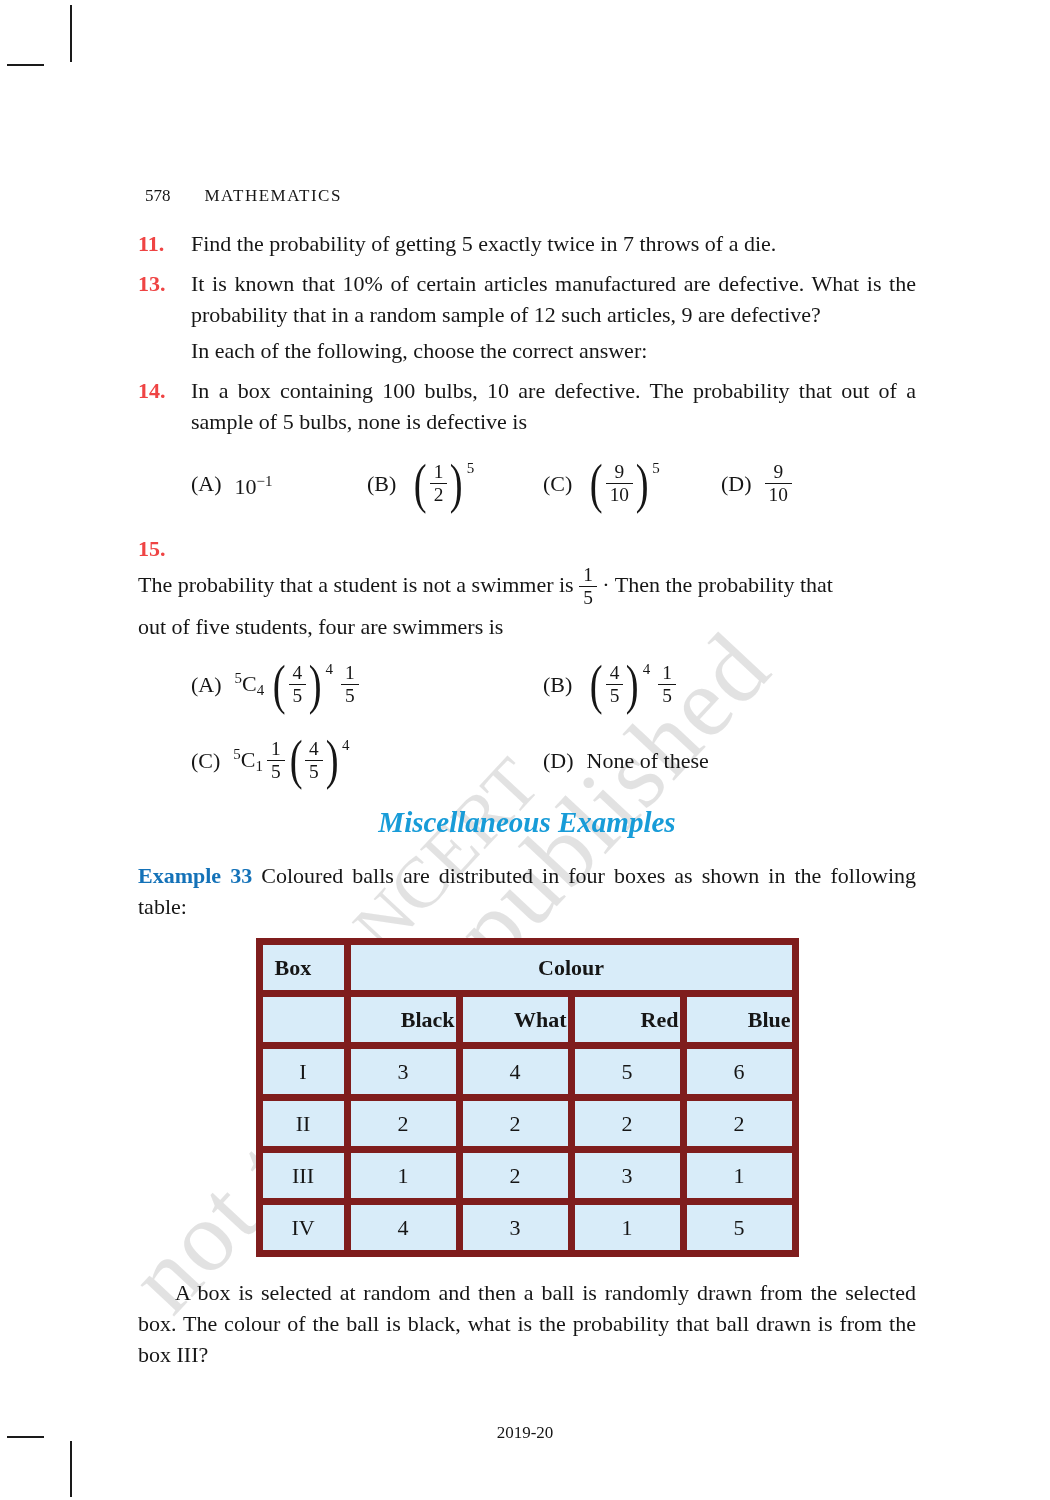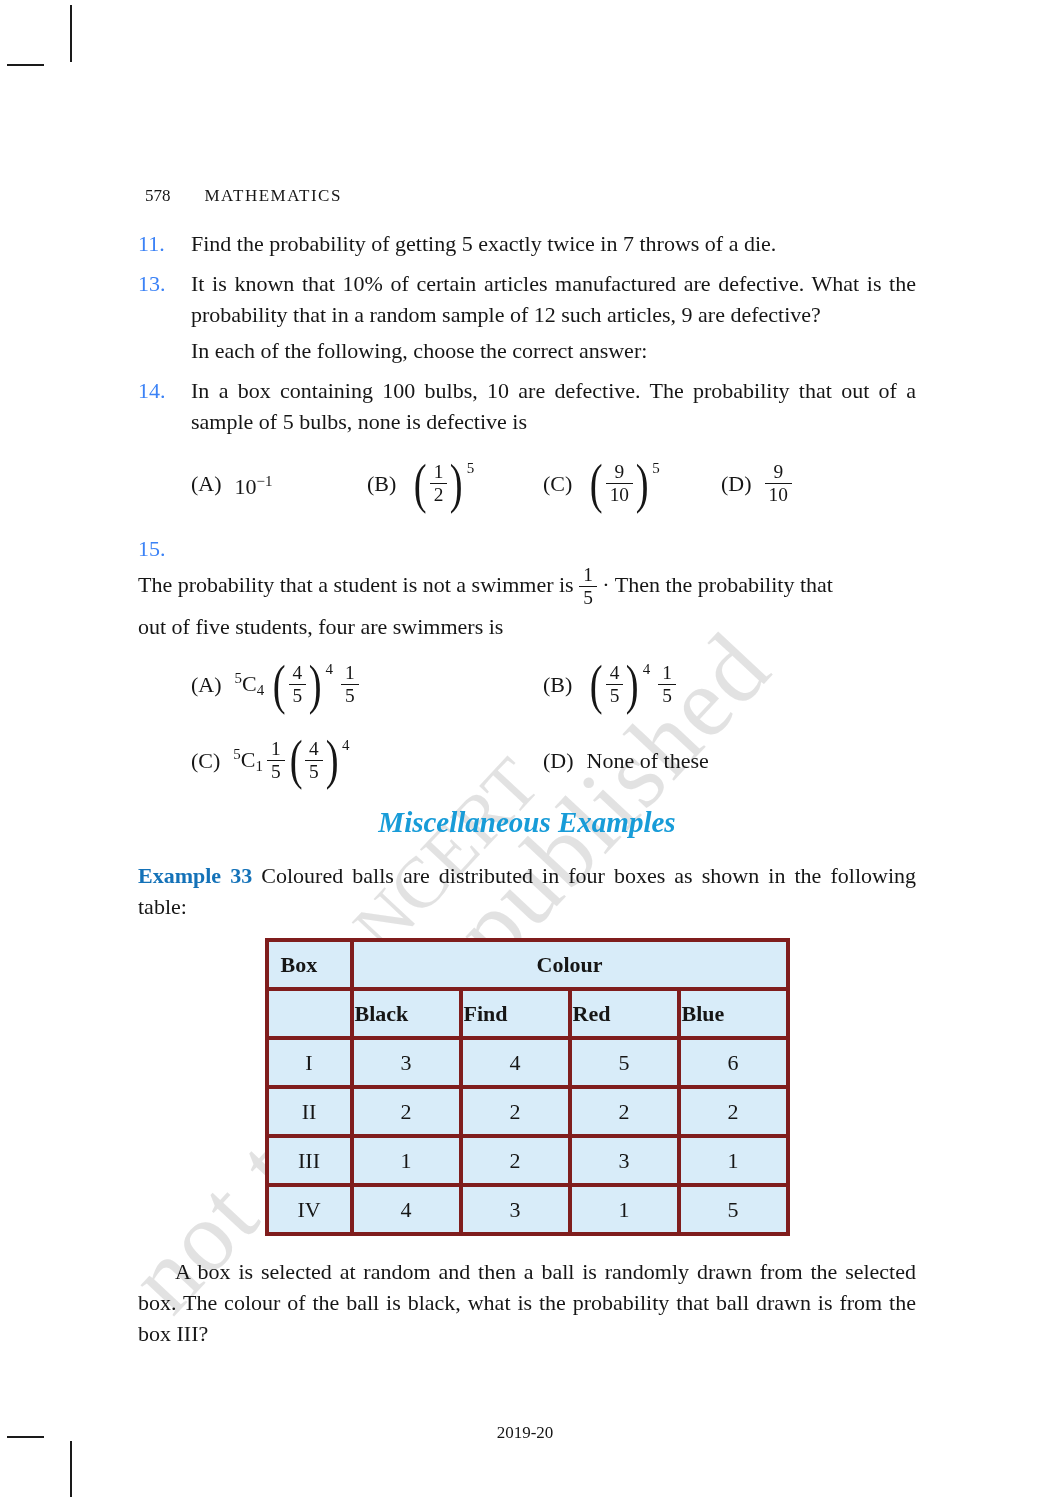--- a/index.html
+++ b/index.html
@@ -23,21 +23,21 @@
   .runhead{position:absolute;left:145px;top:186px;font-size:17px;display:flex;gap:34px;}
   .runhead .mathword{letter-spacing:1.5px;}
 
   
   .footer{position:absolute;left:0;top:1423px;width:1050px;text-align:center;font-size:17px;}
 
   
   .content{position:absolute;left:138px;top:228px;width:778px;font-size:22px;line-height:31px;}
 
   .problem{display:flex;margin-bottom:9px;}
-  .pnum{flex:none;width:53px;font-weight:normal;color:#3b82f6;}
+  .pnum{flex:none;width:53px;font-weight:bold;color:#ef4444;}
   .ptext{flex:1;text-align:justify;}
   .pnote{margin-top:5px;text-align:left;}
 
   
   .frac{display:inline-block;text-align:center;vertical-align:middle;font-size:0.88em;line-height:1.15;}
   .frac .fn{display:block;padding:0 4px;border-bottom:1.5px solid #161616;}
   .frac .fd{display:block;padding:0 4px;}
   .pgroup{display:inline-flex;align-items:center;vertical-align:middle;margin:0 2px;}
   .paren{font-size:250%;line-height:0;display:inline-block;transform:scaleX(0.7);font-weight:300;}
   .pexp{font-size:15px;align-self:flex-start;transform:translateY(-8px);margin-left:1px;}
@@ -60,24 +60,24 @@
   
   .misc-heading{text-align:center;color:#189cd8;font-weight:bold;font-style:italic;
                 font-size:29px;margin:14px 0 22px;}
 
   
   .example{text-align:justify;margin-bottom:4px;}
   .exlabel{color:#1472b8;font-weight:bold;}
 
   
   .balltable{border-collapse:collapse;margin:16px auto 20px;background:#d8ecf9;}
-  .balltable td{border:4px solid #7f1d1d;font-size:22px;height:43px;}
+  .balltable td{border:7px solid #7f1d1d;font-size:22px;height:43px;}
   .c-box{width:68px;font-weight:bold;text-align:left;padding-left:12px;}
   .c-colour{font-weight:bold;text-align:center;}
-  .c-h{width:103px;font-weight:bold;text-align:left;}
+  .c-h{width:103px;font-weight:bold;text-align:right;}
   .c-empty{width:68px;}
   .c-lab{text-align:center;}
   .c-v{text-align:center;}
 
   .closing{text-align:justify;text-indent:37px;margin-top:8px;}
 </style>
 </head>
 <body>
 
 <div class="page">
@@ -246,21 +246,21 @@
 
     <table class="balltable">
       <tbody>
           <tr>
         <td class="c-box">Box</td>
         <td class="c-colour" colspan="4">Colour</td>
       </tr>
       <tr>
         <td class="c-empty"></td>
         <td class="c-h">Black</td>
-        <td class="c-h">Find</td>
+        <td class="c-h">What</td>
         <td class="c-h">Red</td>
         <td class="c-h">Blue</td>
       </tr>
       <tr>
         <td class="c-lab">I</td>
         <td class="c-v">3</td>
         <td class="c-v">4</td>
         <td class="c-v">5</td>
         <td class="c-v">6</td>
       </tr>

